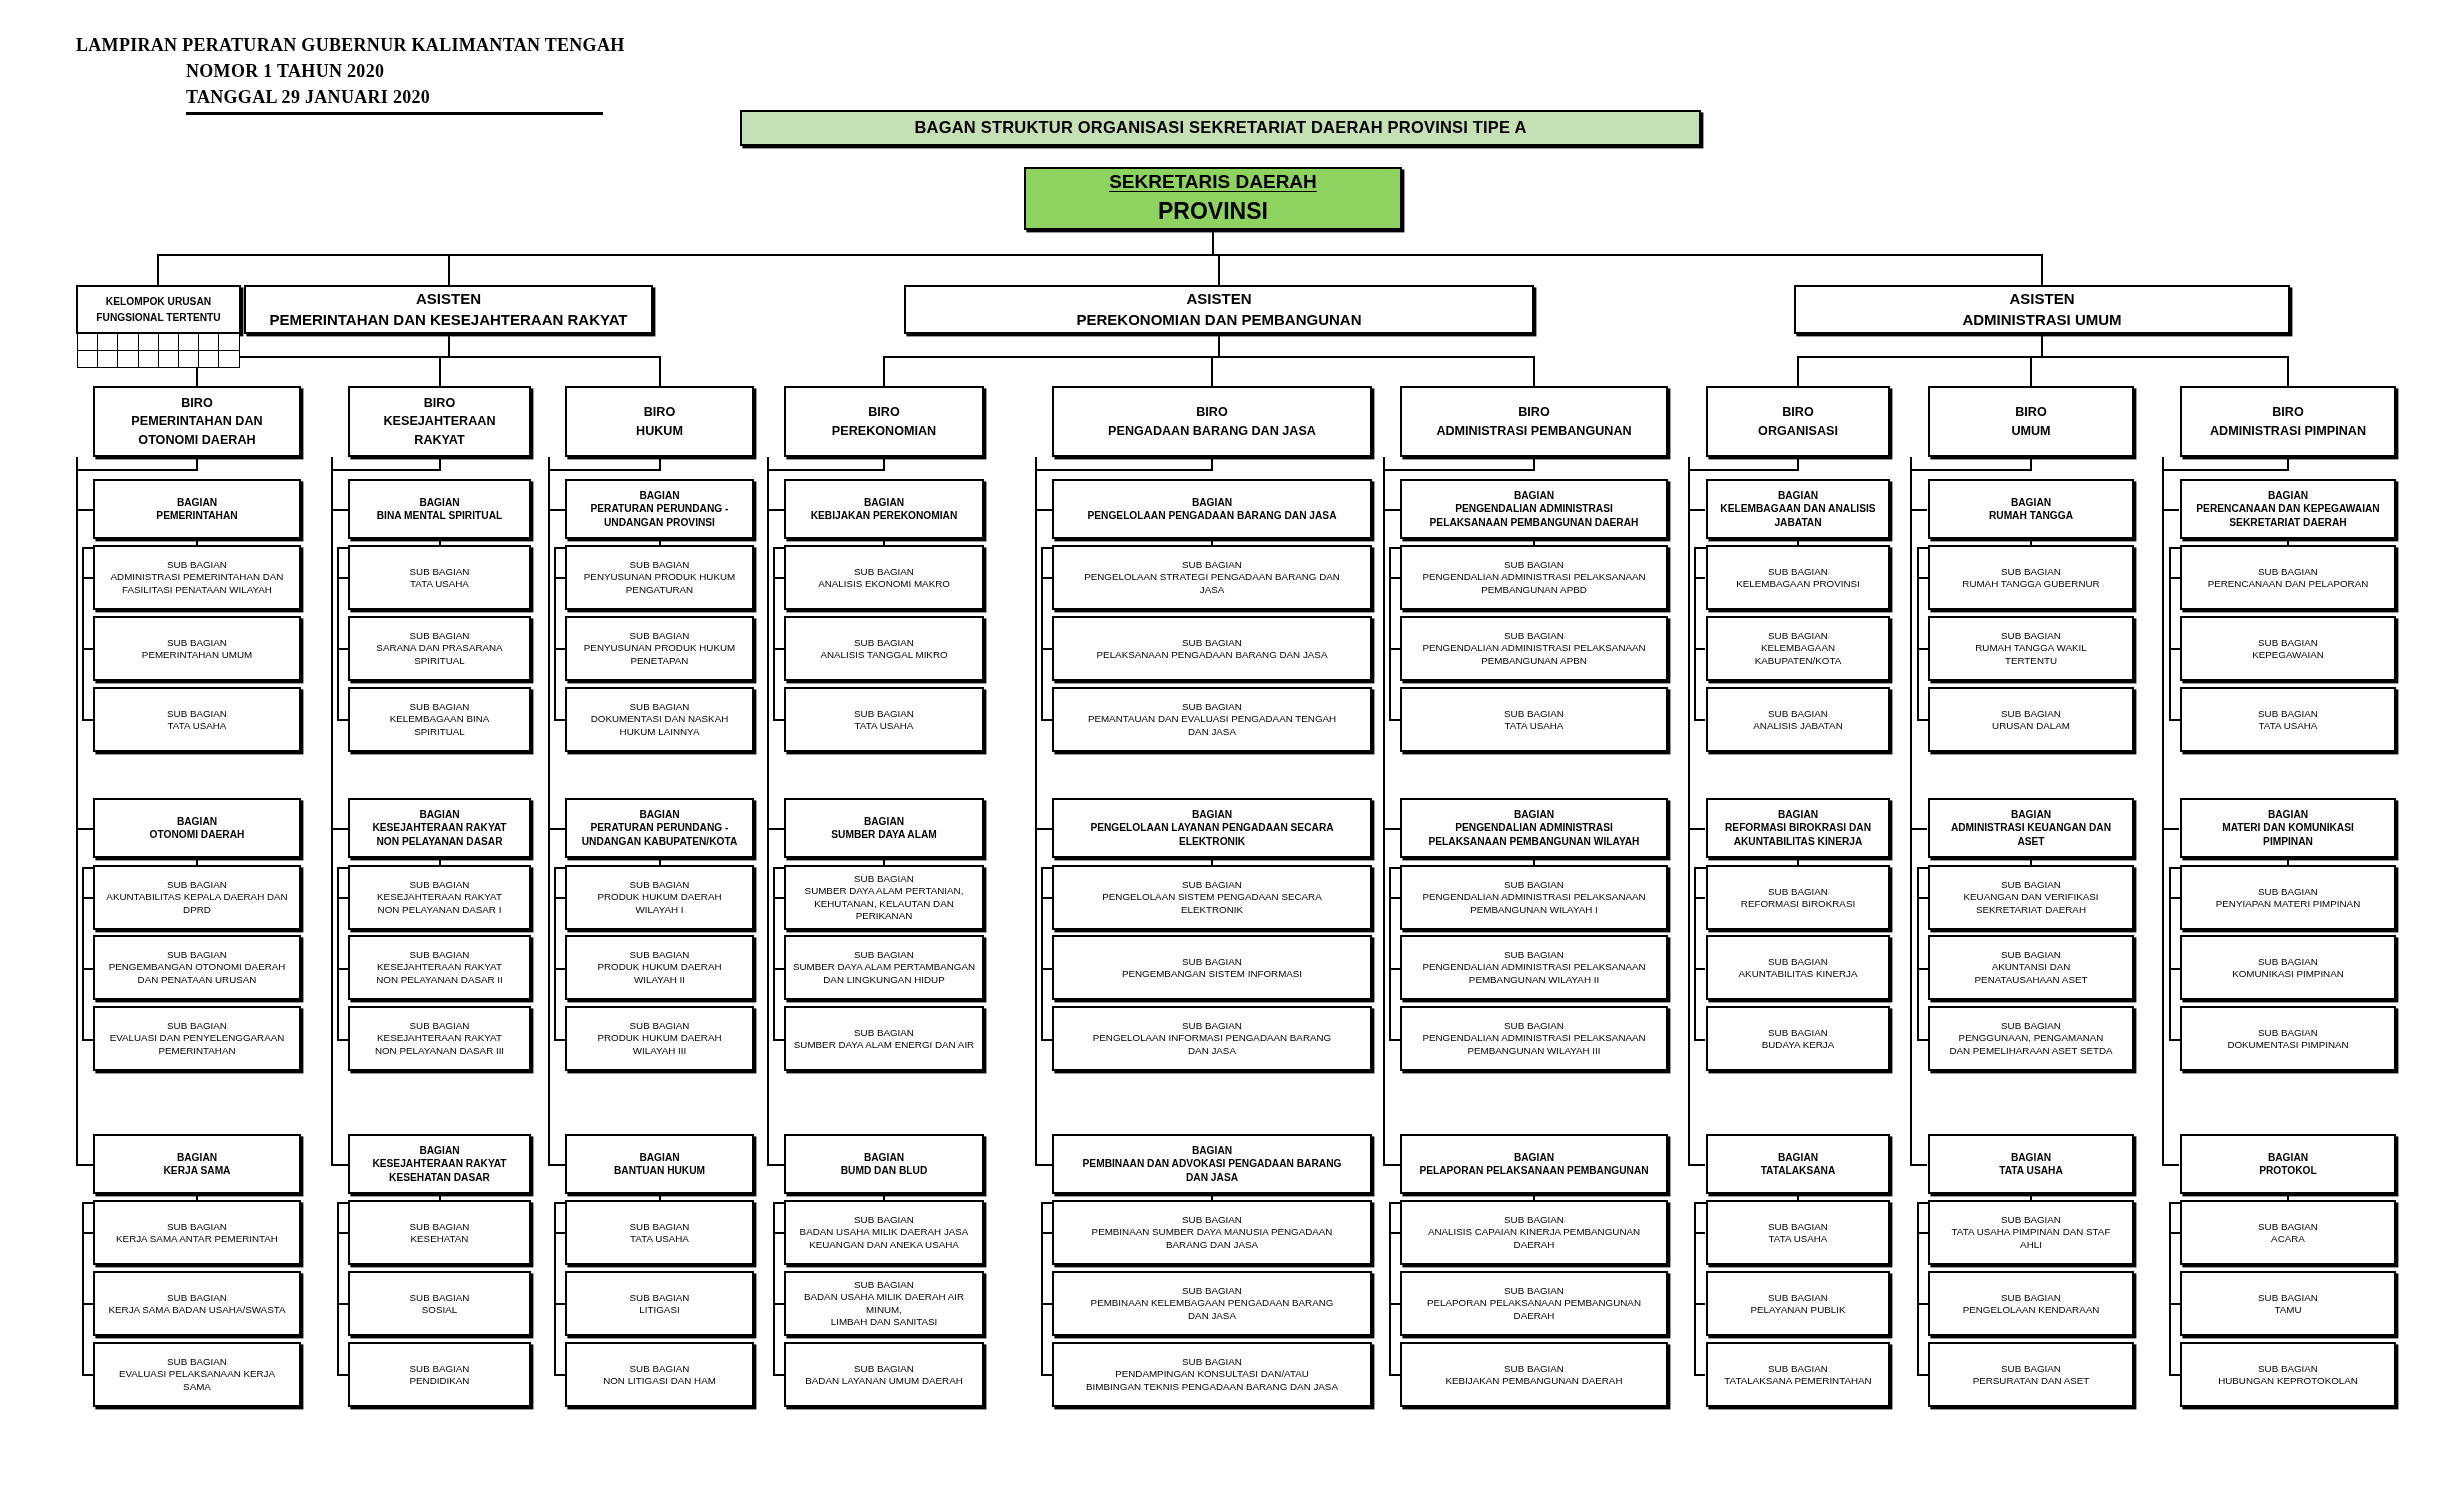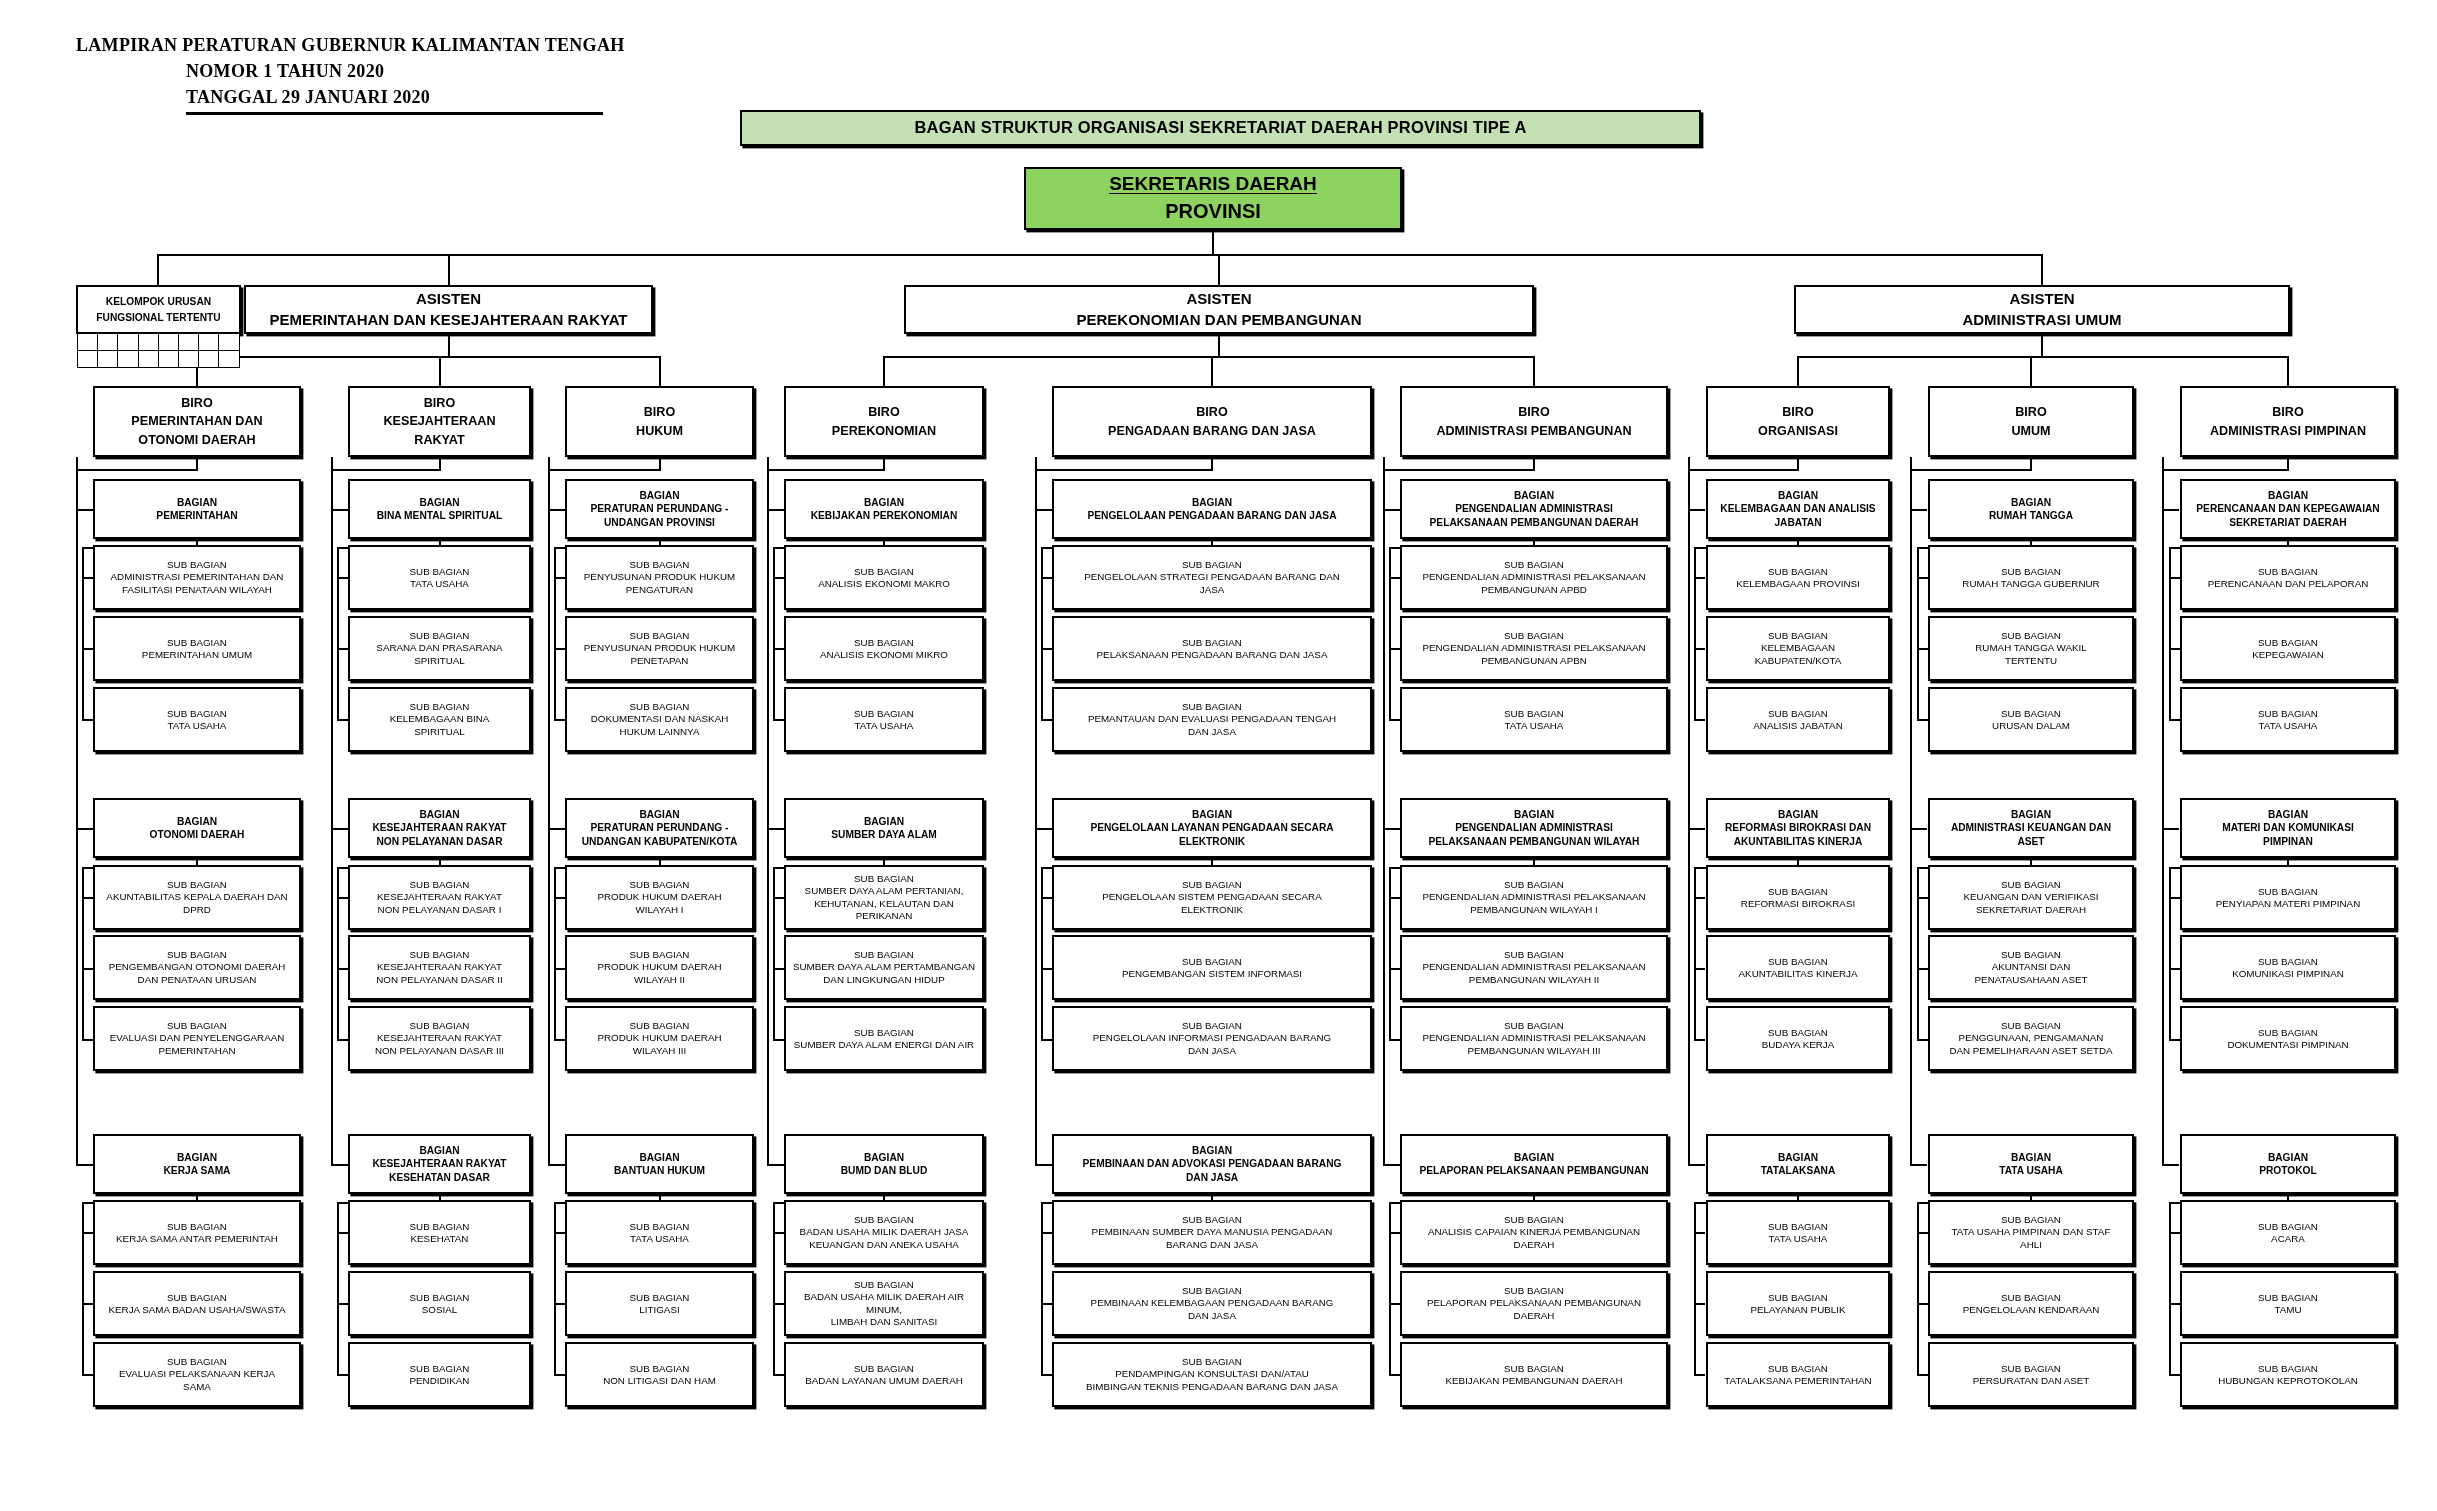--- a/index.html
+++ b/index.html
@@ -46,21 +46,21 @@
     left: 740px; top: 110px; width: 961px; height: 36px;
     background: #c5e0b4; border:2.4px solid #000;
     font-weight: bold; font-size: 16.5px; letter-spacing:0.2px;
   }
   
   #sekda {
     left: 1024px; top: 167px; width: 378px; height: 63px;
     background: #8ed35f; border: 2.4px solid #000;
   }
   #sekda .l1 { font-weight:bold; font-size:19px; text-decoration: underline; text-underline-offset: 3.1px; }
-  #sekda .l2 { font-weight:bold; font-size:20px; margin-top:4.7px; }
+  #sekda .l2 { font-weight:bold; font-size:23px; margin-top:4.7px; }
 
   
   #kjf { left: 76px; top: 285px; width: 165px; height: 49px; font-size:10.2px; font-weight:bold; }
   #kjf .l1, #kjf .l2 { line-height:1.5; }
   #kjf-grid {
     position:absolute; left:78px; top:334px; width:161px; height:33px;
     display:grid; grid-template-columns: repeat(8, 1fr); grid-template-rows: repeat(2,1fr);
     z-index:5;
   }
   #kjf-grid div { border:1.6px solid #000; margin:-0.8px; background:#fff; }
@@ -411,21 +411,21 @@
     <div class="ln lnh" style="left: 773px; top: 547px; width: 111px;"></div>
     <div class="ln lnv" style="left: 773px; top: 547px; height: 172px;"></div>
     <div class="ln lnh" style="left: 773px; top: 577px; width: 11px;"></div>
     <div class="bx sub" style="left: 784px; top: 545px; width: 200px; height: 65px;">
       <span class="l1">SUB BAGIAN</span>
       <span class="l2">ANALISIS EKONOMI MAKRO</span>
     </div>
     <div class="ln lnh" style="left: 773px; top: 648px; width: 11px;"></div>
     <div class="bx sub" style="left: 784px; top: 616px; width: 200px; height: 65px;">
       <span class="l1">SUB BAGIAN</span>
-      <span class="l2">ANALISIS EKONOMI MIKRO</span>
+      <span class="l2">ANALISIS TANGGAL MIKRO</span>
     </div>
     <div class="ln lnh" style="left: 773px; top: 719px; width: 11px;"></div>
     <div class="bx sub" style="left: 784px; top: 687px; width: 200px; height: 65px;">
       <span class="l1">SUB BAGIAN</span>
       <span class="l2">TATA USAHA</span>
     </div>
     <div class="ln lnh" style="left: 767px; top: 828px; width: 17.3px;"></div>
     <div class="bx bagian" style="left: 784px; top: 798px; width: 200px; height: 60px;">
       <span class="l1">BAGIAN</span>
       <span class="l2">SUMBER DAYA ALAM</span>

